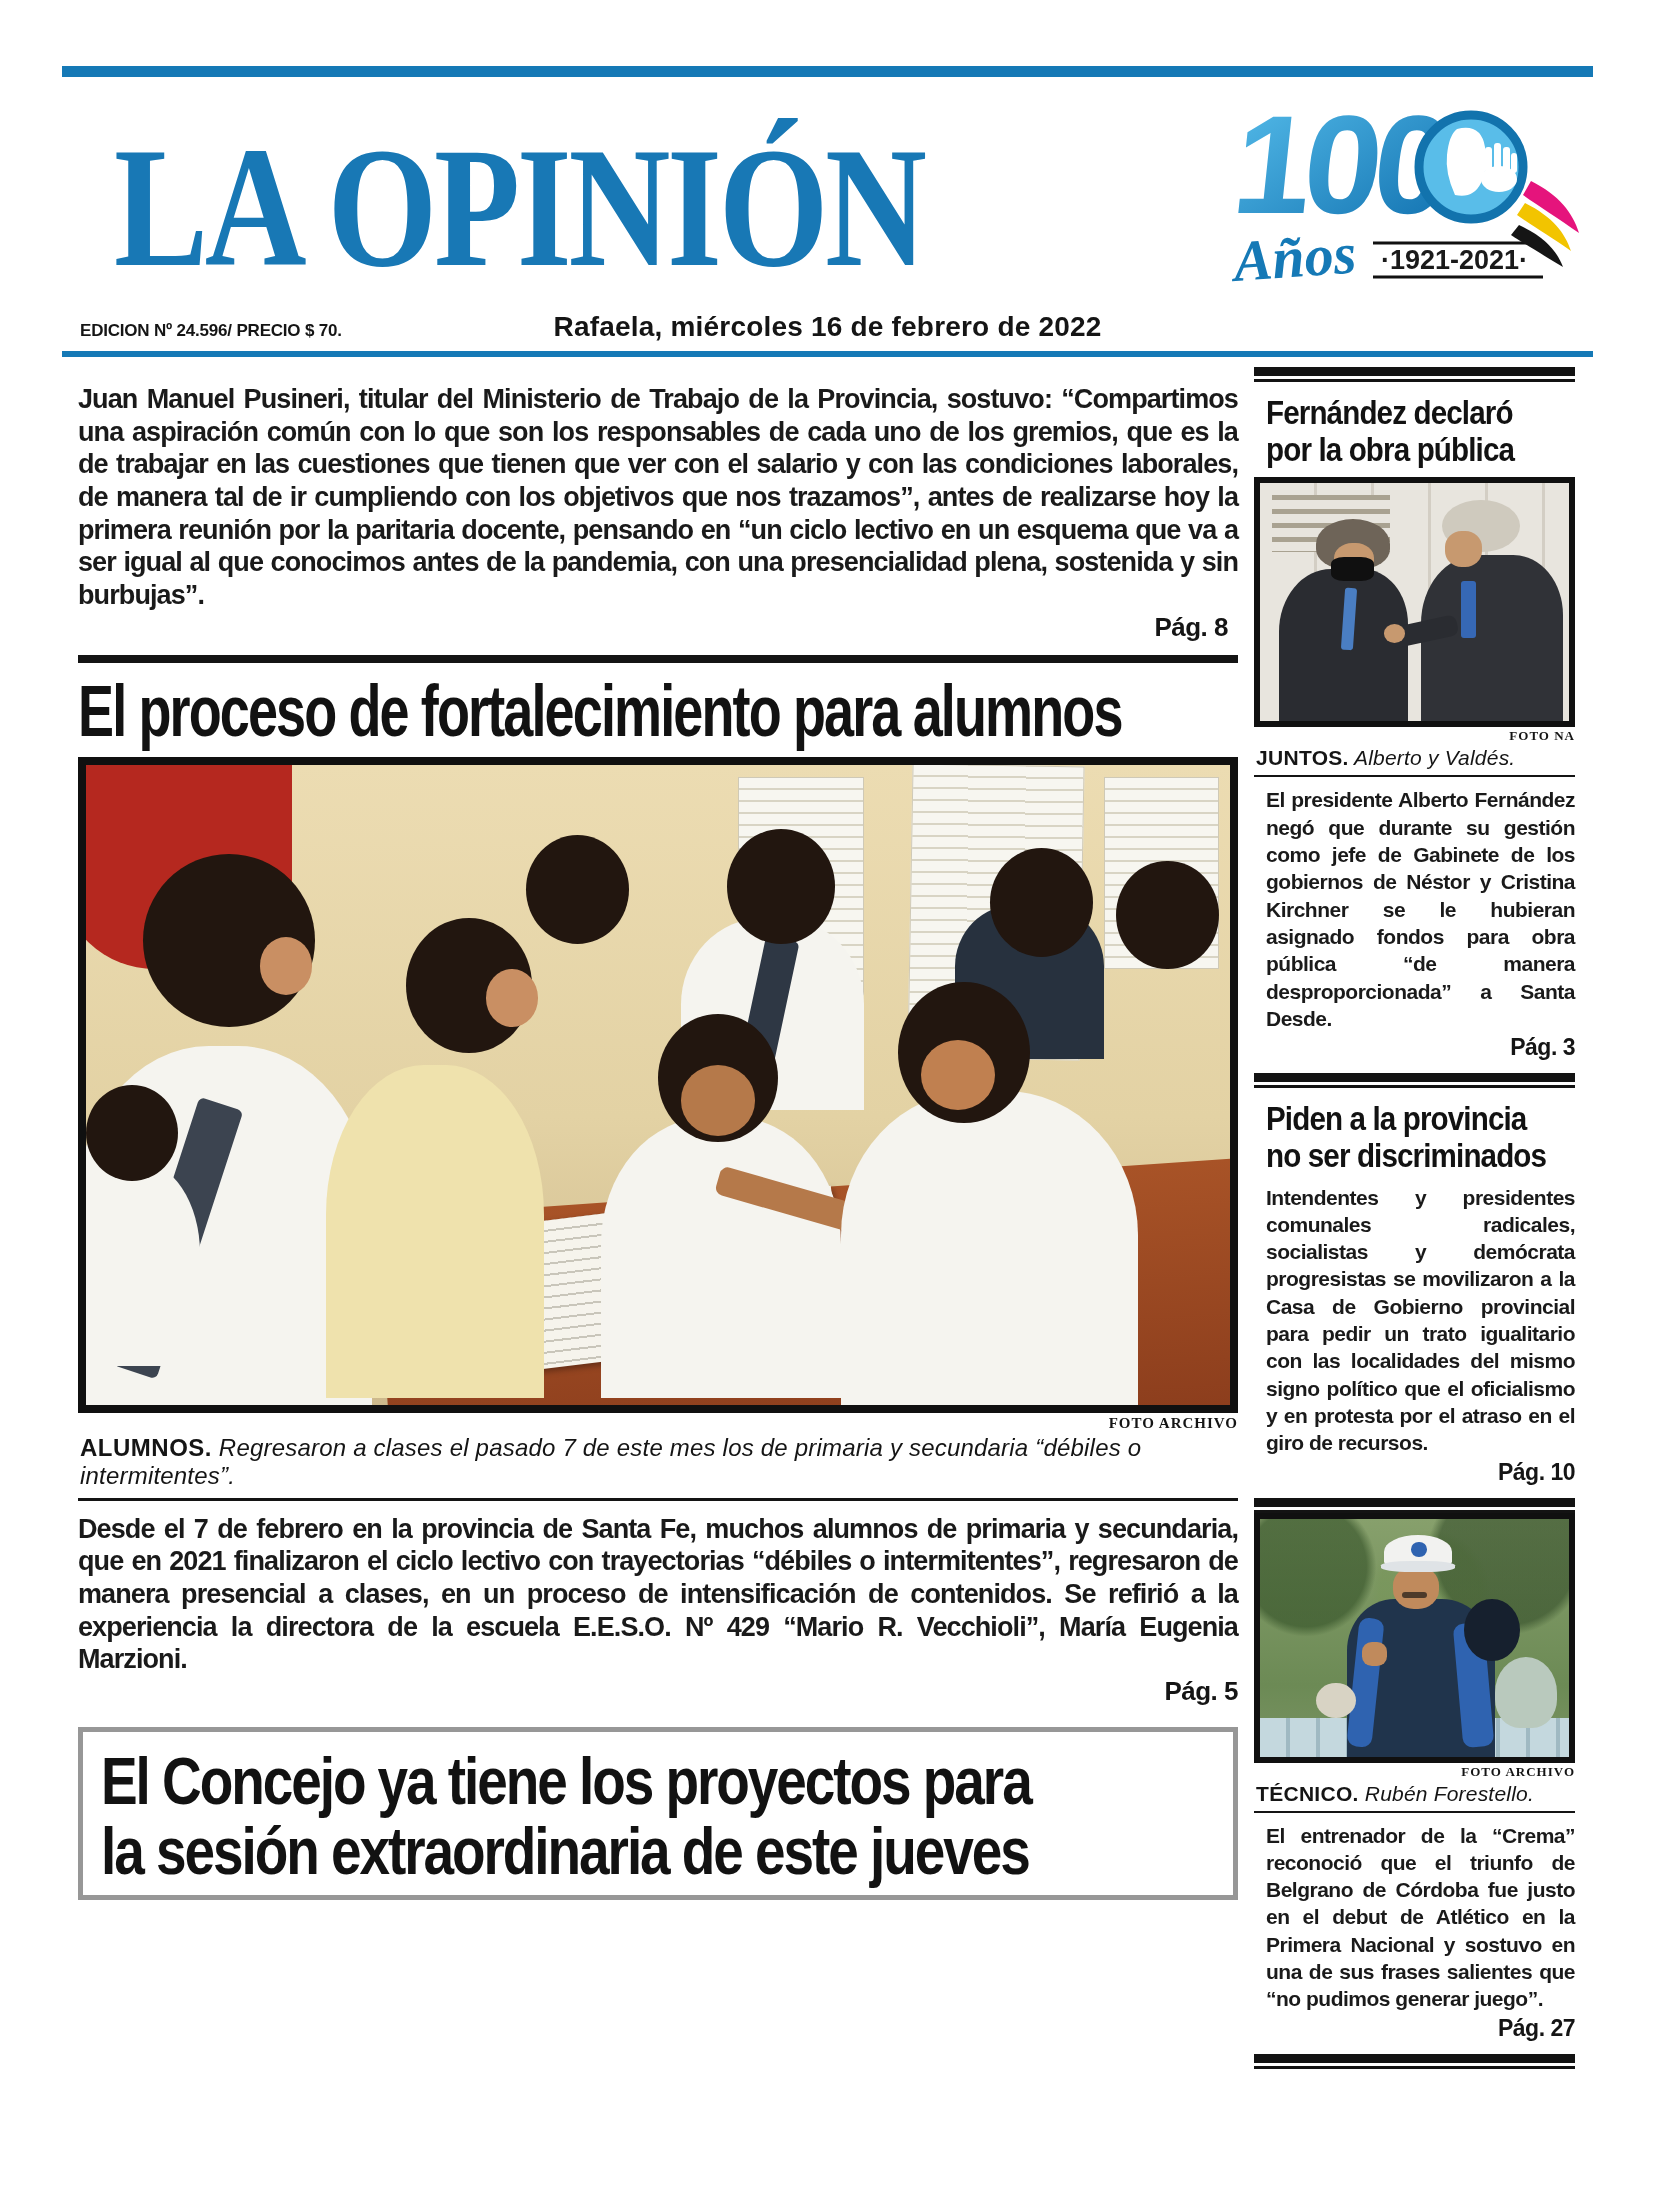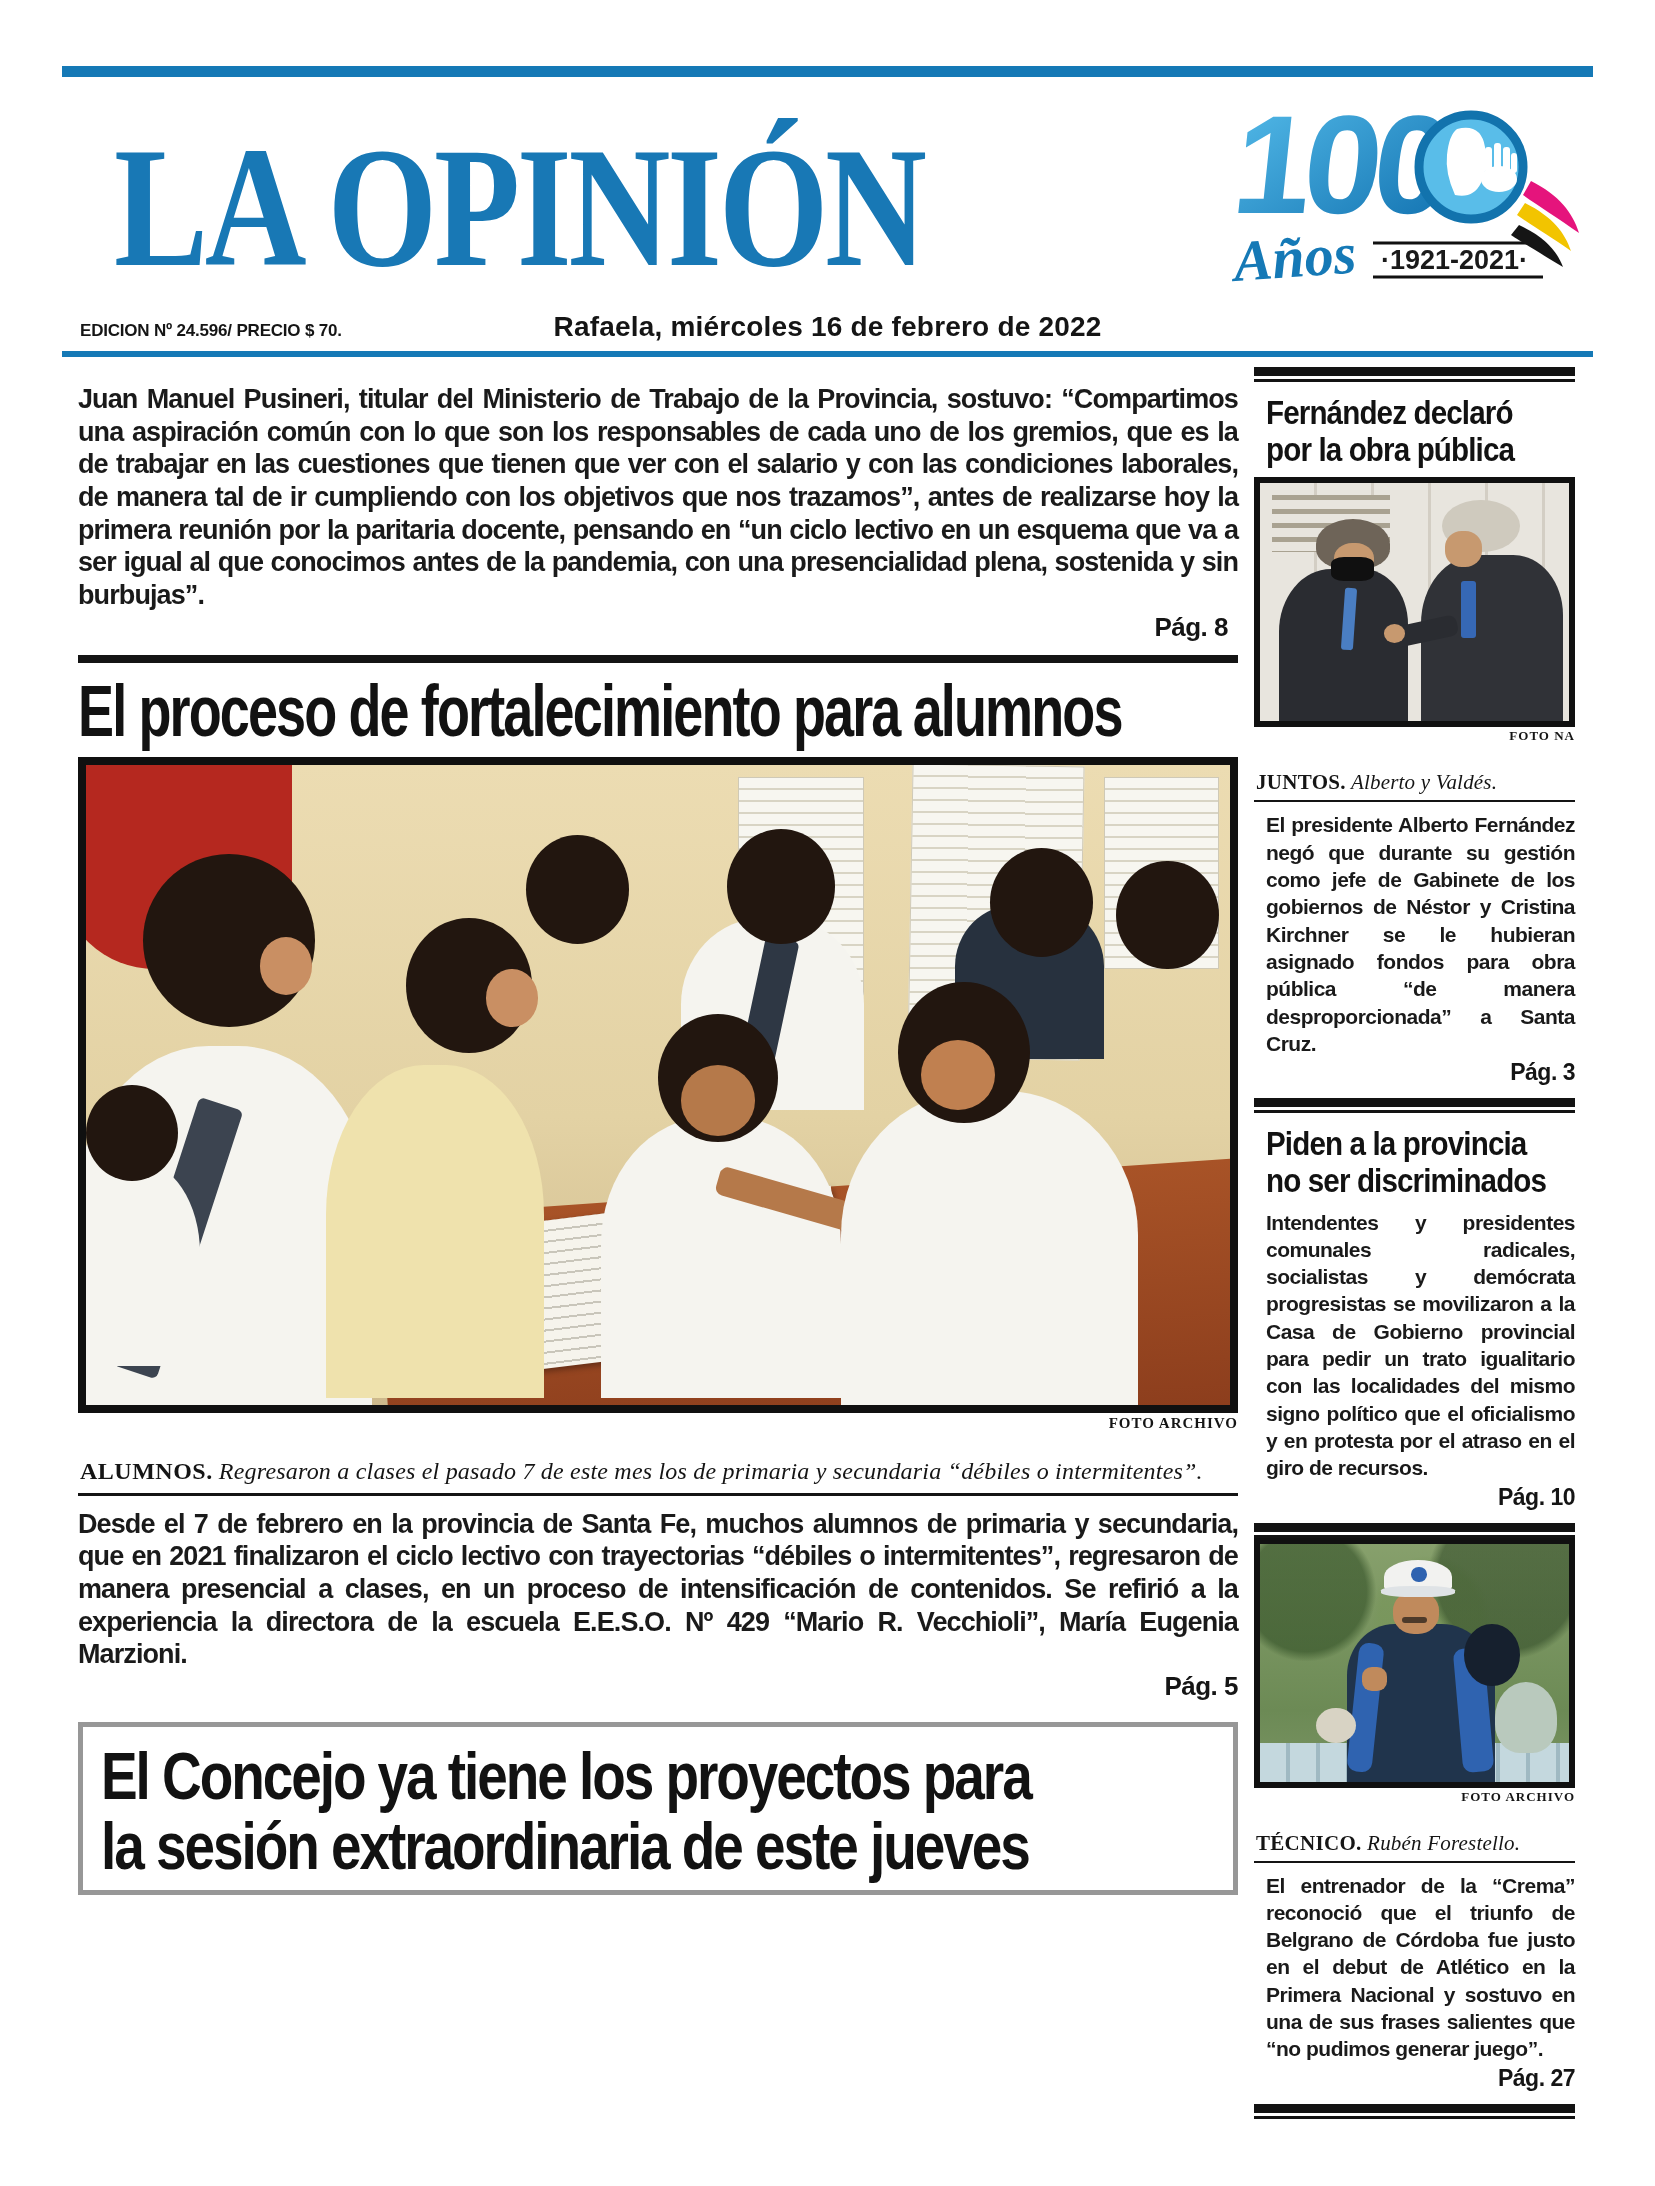--- a/index.html
+++ b/index.html
@@ -49,22 +49,22 @@
   .black-rule { height:8px; background:#141414; margin-top:12px; }
   .section-headline {
     margin:12px 0 10px 0; font-weight:bold; color:#121212;
     font-size:72px; line-height:1; letter-spacing:-2.5px; white-space:nowrap;
     transform:scaleX(0.75); transform-origin:left center;
   }
   .photo-frame { border:8px solid #101010; background:#ddd; position:relative; overflow:hidden; }
   .photo-main { height:656px; }
   .credit-line { text-align:right; font-family:"Liberation Serif", serif; font-weight:bold; font-size:15px; letter-spacing:1px; margin-top:2px; }
   .caption {
-    font-family:Liberation Serif, serif; font-size:24px; font-style:italic;
-    padding:2px 0 8px 2px; border-bottom:3px solid #141414; letter-spacing:0.2px;margin-top:24px;
+    font-family:Liberation Sans, sans-serif; font-size:24px; font-style:italic;
+    padding:2px 0 8px 2px; border-bottom:3px solid #141414; letter-spacing:0.2px;
   }
   .caption .cap-label { font-style:normal; font-weight:bold; letter-spacing:0.5px; }
   .story2 {
     margin-top:12px; font-size:27px; font-weight:bold; letter-spacing:-0.9px;
     line-height:1.21; text-align:justify; color:#1a1a1a;
   }
   .bottom-box { margin-top:20px; border:5px solid #979797; padding:14px 22px 10px 18px; }
   .box-headline .hl-line {
     display:block; font-size:67px; line-height:1.04; font-weight:bold; letter-spacing:-2.5px;
     white-space:nowrap; transform:scaleX(0.82); transform-origin:left center; color:#121212;
@@ -263,21 +263,21 @@
             <div class="abs suit" style="left:52%;top:30%;width:46%;height:72%;background:#303237;"></div>
             <div class="abs hairR" style="left:59%;top:7%;width:25%;height:22%;"></div>
             <div class="abs faceB" style="left:60%;top:20%;width:12%;height:15%;"></div>
             <div class="abs tie" style="left:65%;top:41%;width:5%;height:24%;background:#3668b5;"></div>
             <div class="abs" style="left:42%;top:58%;width:22%;height:9%;background:#2a2c31;transform:rotate(-12deg);border-radius:8px;"></div>
             <div class="abs" style="left:40%;top:59%;width:7%;height:8%;background:#c7996f;border-radius:50%;"></div>
           </div>
         </div>
         <div class="credit-line rc-credit">FOTO NA</div>
         <div class="caption rc-caption"><span class="cap-label">JUNTOS.</span><span> Alberto y Valdés.</span></div>
-        <p class="rc-body">El presidente Alberto Fernández negó que durante su gestión como jefe de Gabinete de los gobiernos de Néstor y Cristina Kirchner se le hubieran asignado fondos para obra pública “de manera desproporcionada” a Santa Cruz.</p>
+        <p class="rc-body">El presidente Alberto Fernández negó que durante su gestión como jefe de Gabinete de los gobiernos de Néstor y Cristina Kirchner se le hubieran asignado fondos para obra pública “de manera desproporcionada” a Santa Desde.</p>
         <div class="pg rc-pg">Pág. 3</div>
       </div>
 
       <div class="rc-rule"></div>
       <div class="rc-section">
         <h3 class="rc-head">
           <span class="hl-line">Piden a la provincia</span>
           <span class="hl-line">no ser discriminados</span>
         </h3>
         <p class="rc-body">Intendentes y presidentes comunales radicales, socialistas y demócrata progresistas se movilizaron a la Casa de Gobierno provincial para pedir un trato igualitario con las localidades del mismo signo político que el oficialismo y en protesta por el atraso en el giro de recursos.</p>

